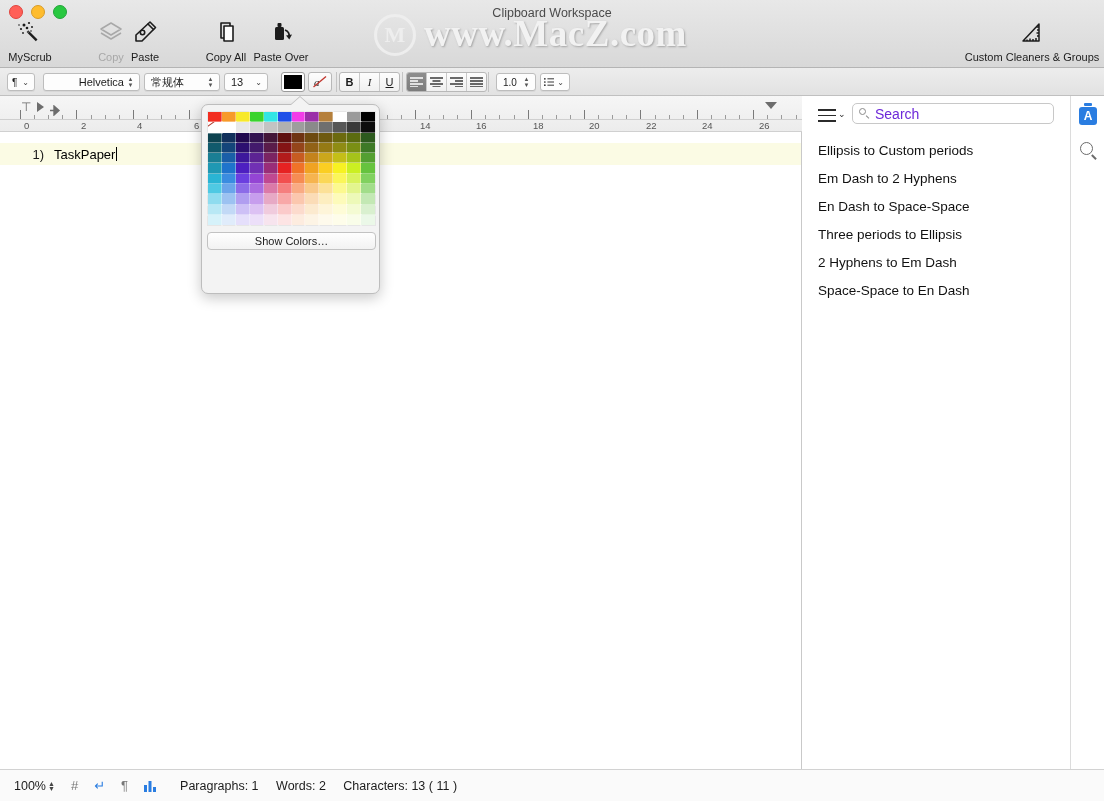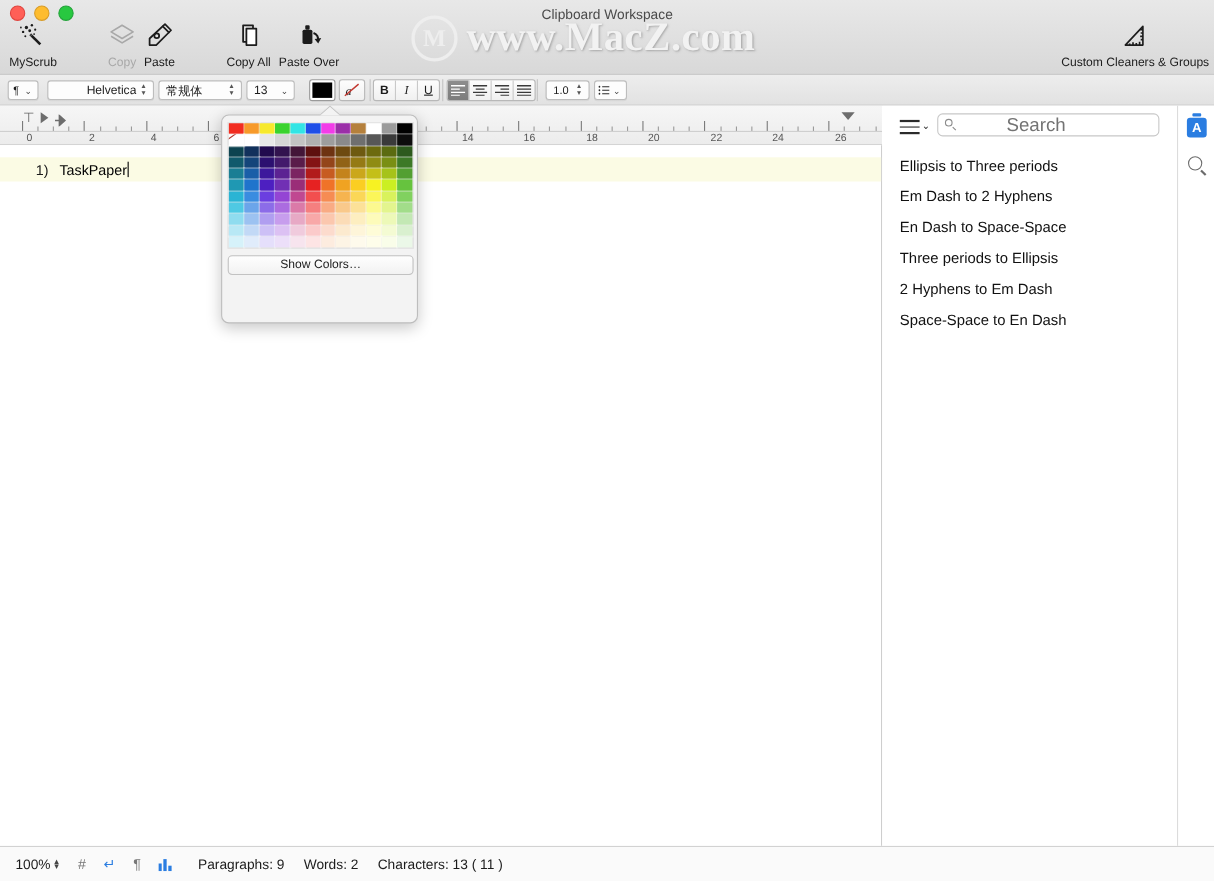--- a/index.html
+++ b/index.html
@@ -219,21 +219,21 @@
   .searchbox .mag::before {
     content: ""; position: absolute; left: 0; top: 0;
     width: 7px; height: 7px; border: 1.3px solid #8b8b8b; border-radius: 50%;
     box-sizing: border-box;
   }
   .searchbox .mag::after {
     content: ""; position: absolute; left: 7px; top: 7px;
     width: 4px; height: 1.3px; background: #8b8b8b;
     transform: rotate(45deg); transform-origin: left center;
   }
-  .searchbox .ph { font-size: 17px; color: #737373; margin-left: 40px; }
+  .searchbox .ph { font-size: 14px; color: #6d28d9; }
 
   .rp-list { position: absolute; left: 0; top: 40px; width: 268px; }
   .rp-item {
     height: 28px; display: flex; align-items: center;
     padding-left: 16px; font-size: 13.5px; color: #111;
   }
   .rp-sep {
     position: absolute; left: 268px; top: 0; width: 1px; height: 673px; background: #dcdcdc;
   }
   .rp-rail { position: absolute; left: 269px; top: 0; width: 33px; height: 673px; }
@@ -666,21 +666,21 @@
           <i></i>
         </div>
       <div class="ham-chev">⌄</div>
       <div class="searchbox">
         <span class="mag"></span>
         <span class="ph">Search</span>
       </div>
     </div>
 
     <div class="rp-list" id="cleaner-list">
-        <div class="rp-item">Ellipsis to Three periods</div>
+        <div class="rp-item">Ellipsis to Custom periods</div>
         <div class="rp-item">Em Dash to 2 Hyphens</div>
         <div class="rp-item">En Dash to Space-Space</div>
         <div class="rp-item">Three periods to Ellipsis</div>
         <div class="rp-item">2 Hyphens to Em Dash</div>
         <div class="rp-item">Space-Space to En Dash</div>
       </div>
 
     <div class="rp-sep"></div>
 
     <div class="rp-rail">
@@ -707,21 +707,21 @@
     <div class="sb-icon accent">
       <svg width="14" height="12" viewBox="0 0 14 12">
         <g fill="#2a7de1">
             <rect x="0" y="5" width="3" height="7"></rect>
             <rect x="4.5" y="1" width="3" height="11"></rect>
             <rect x="9" y="7" width="3" height="5"></rect>
           </g>
       </svg>
     </div>
     <div class="sb-stats">
-      <span>Paragraphs: 9</span>
+      <span>Paragraphs: 1</span>
       <span>Words: 2</span>
       <span>Characters: 13 ( 11 )</span>
     </div>
   </div>
 
   <div class="popover">
     <div class="pop-arrow"></div>
     <div class="grid" id="color-grid">
         <div class="cell" style="background: rgb(242, 45, 32);"></div>
         <div class="cell" style="background: rgb(247, 154, 42);"></div>

